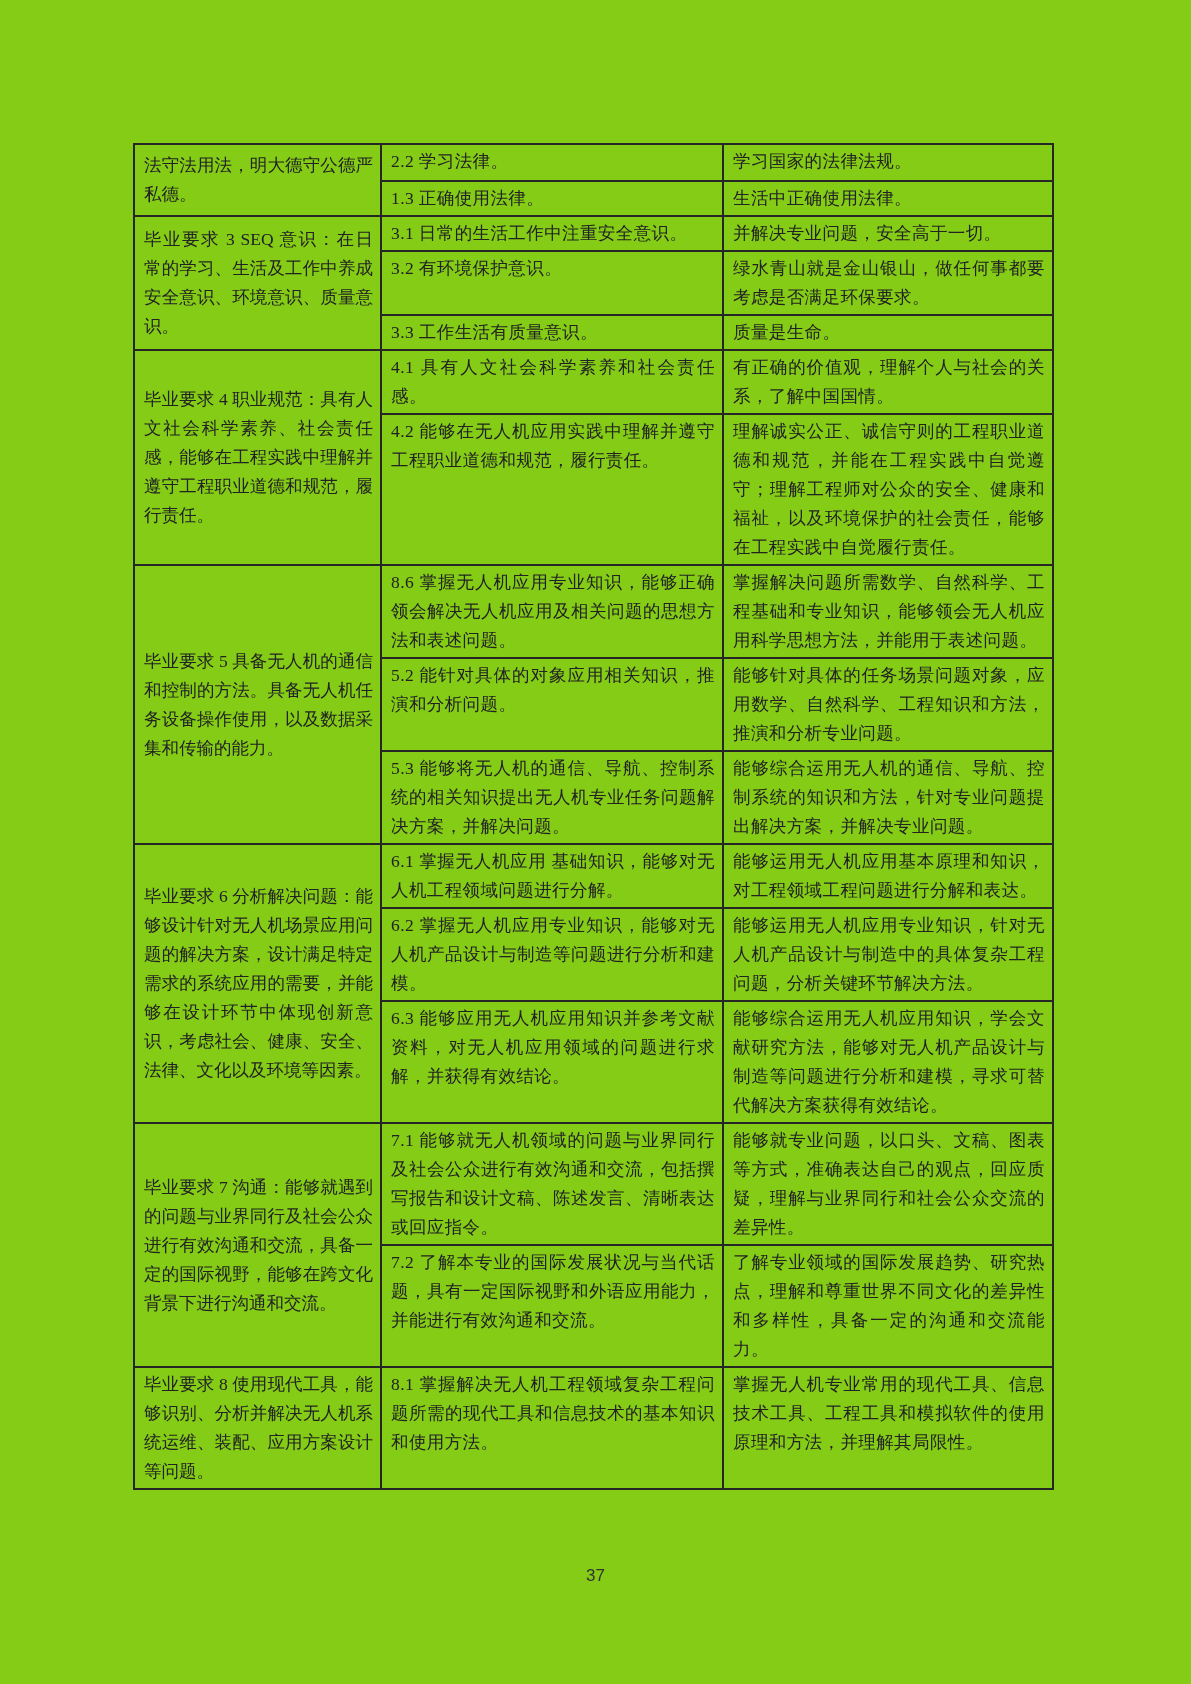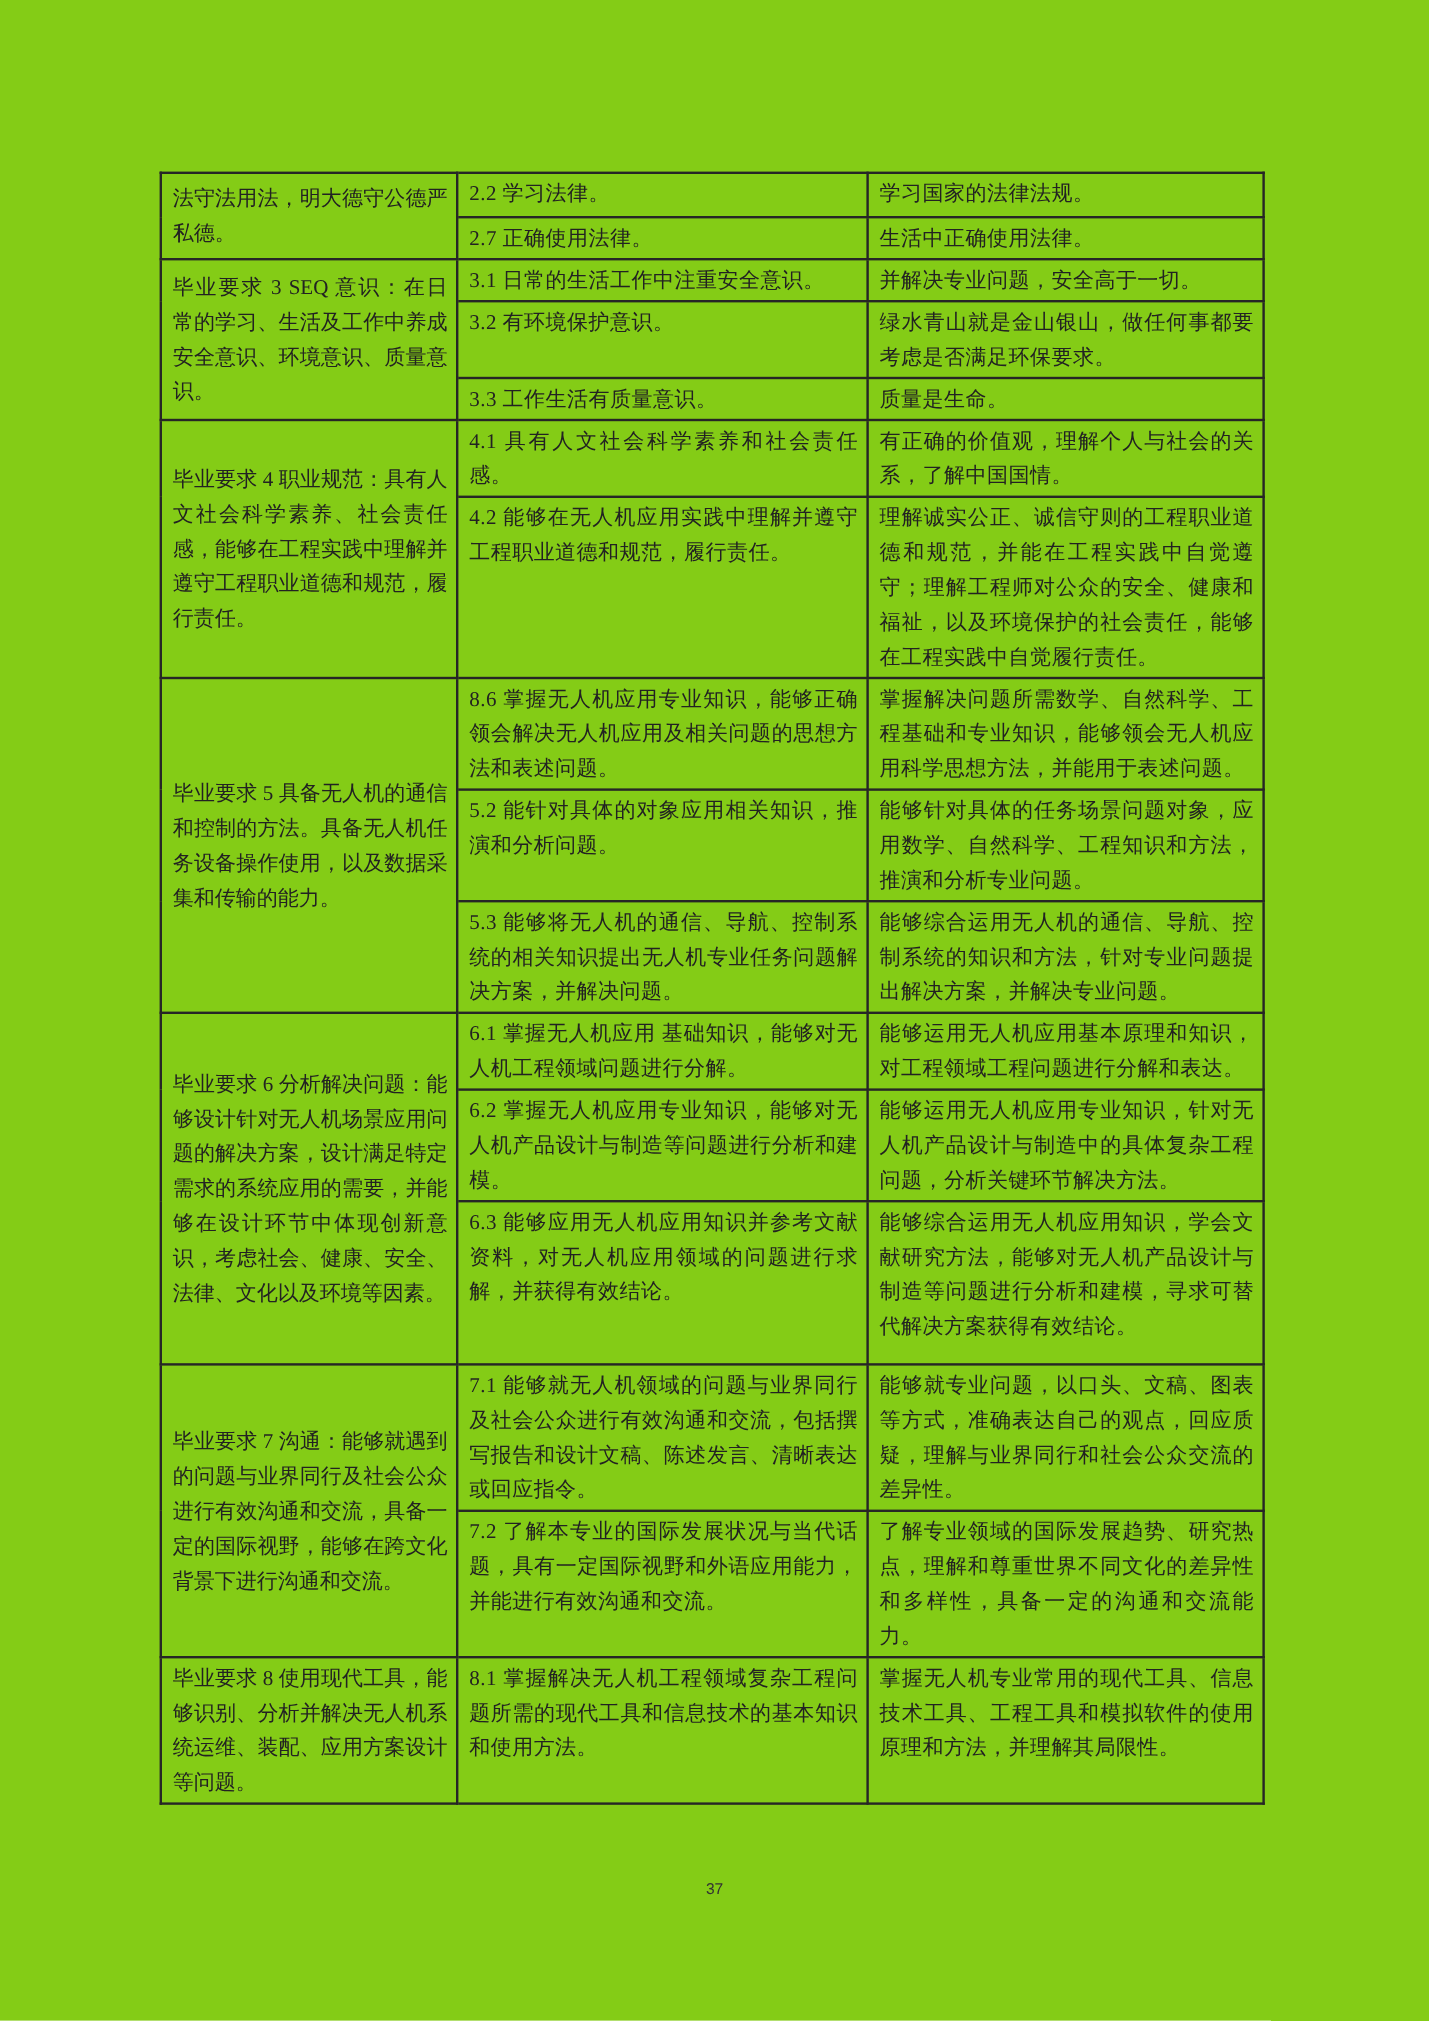--- a/index.html
+++ b/index.html
@@ -22,42 +22,42 @@
     padding:2px 7px 2px 9px;
     vertical-align:top;
     text-align:justify;
     word-break:break-all;
   }
   td.c1{vertical-align:middle;letter-spacing:0;}
   td.c2,td.c3{letter-spacing:0.4px;}
   .page-number{
     position:absolute;left:0;top:1566px;width:1191px;
     text-align:center;font-family:"Liberation Sans","DejaVu Sans",sans-serif;
-    font-size:13px;color:#333333;
+    font-size:17px;color:#333333;
   }
 </style>
 </head>
 <body>
 
 <div class="page">
   <table class="req-table">
     <colgroup>
         <col class="c1">
         <col class="c2">
         <col class="c3">
       </colgroup>
     <tbody>
 
       <tr style="height:37px">
         <td class="c1" rowspan="2">法守法用法，明大德守公德严私德。</td>
         <td class="c2">2.2 学习法律。</td>
         <td class="c3">学习国家的法律法规。</td>
       </tr>
       <tr style="height:27px">
-        <td class="c2">2.7 正确使用法律。</td>
+        <td class="c2">1.3 正确使用法律。</td>
         <td class="c3">生活中正确使用法律。</td>
       </tr>
 
       <tr style="height:33px">
         <td class="c1" rowspan="3">毕业要求 3 SEQ 意识：在日常的学习、生活及工作中养成安全意识、环境意识、质量意识。</td>
         <td class="c2">3.1 日常的生活工作中注重安全意识。</td>
         <td class="c3">并解决专业问题，安全高于一切。</td>
       </tr>
       <tr style="height:60px">
         <td class="c2">3.2 有环境保护意识。</td>
@@ -94,21 +94,21 @@
 
       <tr style="height:52px">
         <td class="c1" rowspan="3">毕业要求 6 分析解决问题：能够设计针对无人机场景应用问题的解决方案，设计满足特定需求的系统应用的需要，并能够在设计环节中体现创新意识，考虑社会、健康、安全、法律、文化以及环境等因素。</td>
         <td class="c2">6.1 掌握无人机应用 基础知识，能够对无人机工程领域问题进行分解。</td>
         <td class="c3">能够运用无人机应用基本原理和知识，对工程领域工程问题进行分解和表达。</td>
       </tr>
       <tr style="height:87px">
         <td class="c2">6.2 掌握无人机应用专业知识，能够对无人机产品设计与制造等问题进行分析和建模。</td>
         <td class="c3">能够运用无人机应用专业知识，针对无人机产品设计与制造中的具体复杂工程问题，分析关键环节解决方法。</td>
       </tr>
-      <tr style="height:136px">
+      <tr style="height:122px">
         <td class="c2">6.3 能够应用无人机应用知识并参考文献资料，对无人机应用领域的问题进行求解，并获得有效结论。</td>
         <td class="c3">能够综合运用无人机应用知识，学会文献研究方法，能够对无人机产品设计与制造等问题进行分析和建模，寻求可替代解决方案获得有效结论。</td>
       </tr>
 
       <tr style="height:122px">
         <td class="c1" rowspan="2">毕业要求 7 沟通：能够就遇到的问题与业界同行及社会公众进行有效沟通和交流，具备一定的国际视野，能够在跨文化背景下进行沟通和交流。</td>
         <td class="c2">7.1 能够就无人机领域的问题与业界同行及社会公众进行有效沟通和交流，包括撰写报告和设计文稿、陈述发言、清晰表达或回应指令。</td>
         <td class="c3">能够就专业问题，以口头、文稿、图表等方式，准确表达自己的观点，回应质疑，理解与业界同行和社会公众交流的差异性。</td>
       </tr>
       <tr style="height:122px">

